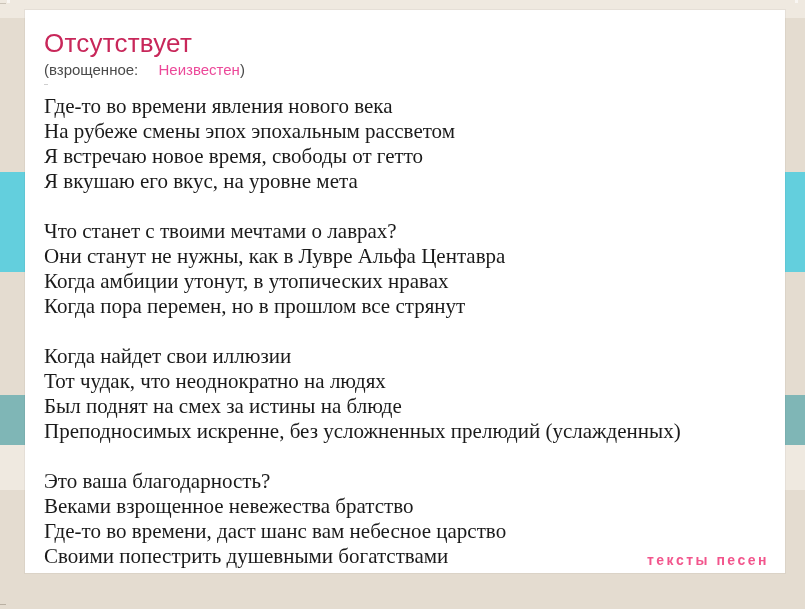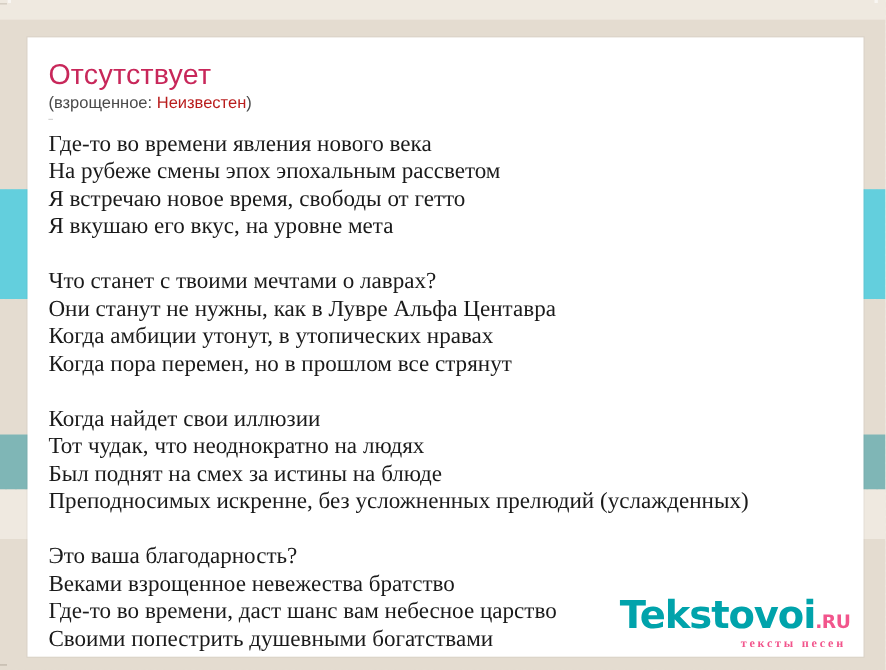--- a/index.html
+++ b/index.html
@@ -74,21 +74,21 @@
     height: 1px;
     background-image: linear-gradient(to right,
         rgba(150,140,125,.40) 0 6px, transparent 6px 12px);
     pointer-events: none;
   }
 
   
   #card {
     position: absolute;
     left: 25px;
-    top: 34px;
+    top: 10px;
     width: 760px;
     height: 563px;
     background: #ffffff;
     box-shadow: 0 0 0 1px rgba(0,0,0,.04);
     overflow: hidden;
   }
 
   .card-inner {
     padding: 18px 0 0 19px;
   }
@@ -106,23 +106,24 @@
 
   .byline {
     font-family: "Liberation Sans", sans-serif;
     font-size: 15px;
     color: #4a4a4a;
     margin: 3px 0 0 0;
     line-height: 18px;
     white-space: nowrap;
   }
   .byline .artist-link {
-    color: #b91c1c;
+    color: #ec4899;
     text-decoration: none;
     cursor: pointer;
+    margin-left: 16px;
   }
 
   .divider {
     margin: 5px 19px 0 0;
     height: 1px;
     background-image: linear-gradient(to right,
         #cfcfcf 0 4px, transparent 4px 8px);
   }
 
   
@@ -158,23 +159,23 @@
   .logo-tld {
     font-family: "DejaVu Sans", sans-serif;
     font-weight: bold;
     font-size: 17px;
     color: #f2558c;
     letter-spacing: -.5px;
     display: inline-block;
     vertical-align: baseline;
   }
   .logo-tagline {
-    font-family: Liberation Serif, serif;
+    font-family: Liberation Sans, sans-serif;
     font-weight: bold;
-    font-size: 11px;
+    font-size: 14px;
     color: #f2558c;
     letter-spacing: 2.5px;
     margin-top: 2px;
     margin-right: 4px;
   }
 </style>
 </head>
 <body>
 
 <div id="page">
@@ -200,18 +201,17 @@
       <h1 class="song-title">Отсутствует</h1>
 
       <div class="byline"><span>(взрощенное: </span><a class="artist-link" href="#">Неизвестен</a><span>)</span></div>
 
       <div class="divider"></div>
 
       <div class="lyrics" id="lyrics-body"><p class="stanza"><span class="line">Где-то во времени явления нового века</span><span class="line">На рубеже смены эпох эпохальным рассветом</span><span class="line">Я встречаю новое время, свободы от гетто</span><span class="line">Я вкушаю его вкус, на уровне мета</span></p><p class="stanza"><span class="line">Что станет с твоими мечтами о лаврах?</span><span class="line">Они станут не нужны, как в Лувре Альфа Центавра</span><span class="line">Когда амбиции утонут, в утопических нравах</span><span class="line">Когда пора перемен, но в прошлом все стрянут</span></p><p class="stanza"><span class="line">Когда найдет свои иллюзии</span><span class="line">Тот чудак, что неоднократно на людях</span><span class="line">Был поднят на смех за истины на блюде</span><span class="line">Преподносимых искренне, без усложненных прелюдий (услажденных)</span></p><p class="stanza"><span class="line">Это ваша благодарность?</span><span class="line">Веками взрощенное невежества братство</span><span class="line">Где-то во времени, даст шанс вам небесное царство</span><span class="line">Своими попестрить душевными богатствами</span></p></div>
     </div>
 
     <div id="logo">
-      <div><span class="logo-main">Tekstovoi</span><span class="logo-tld">.RU</span></div>
       <div class="logo-tagline">тексты песен</div>
     </div>
   </div>
 
 </div>
 
 </body></html>

